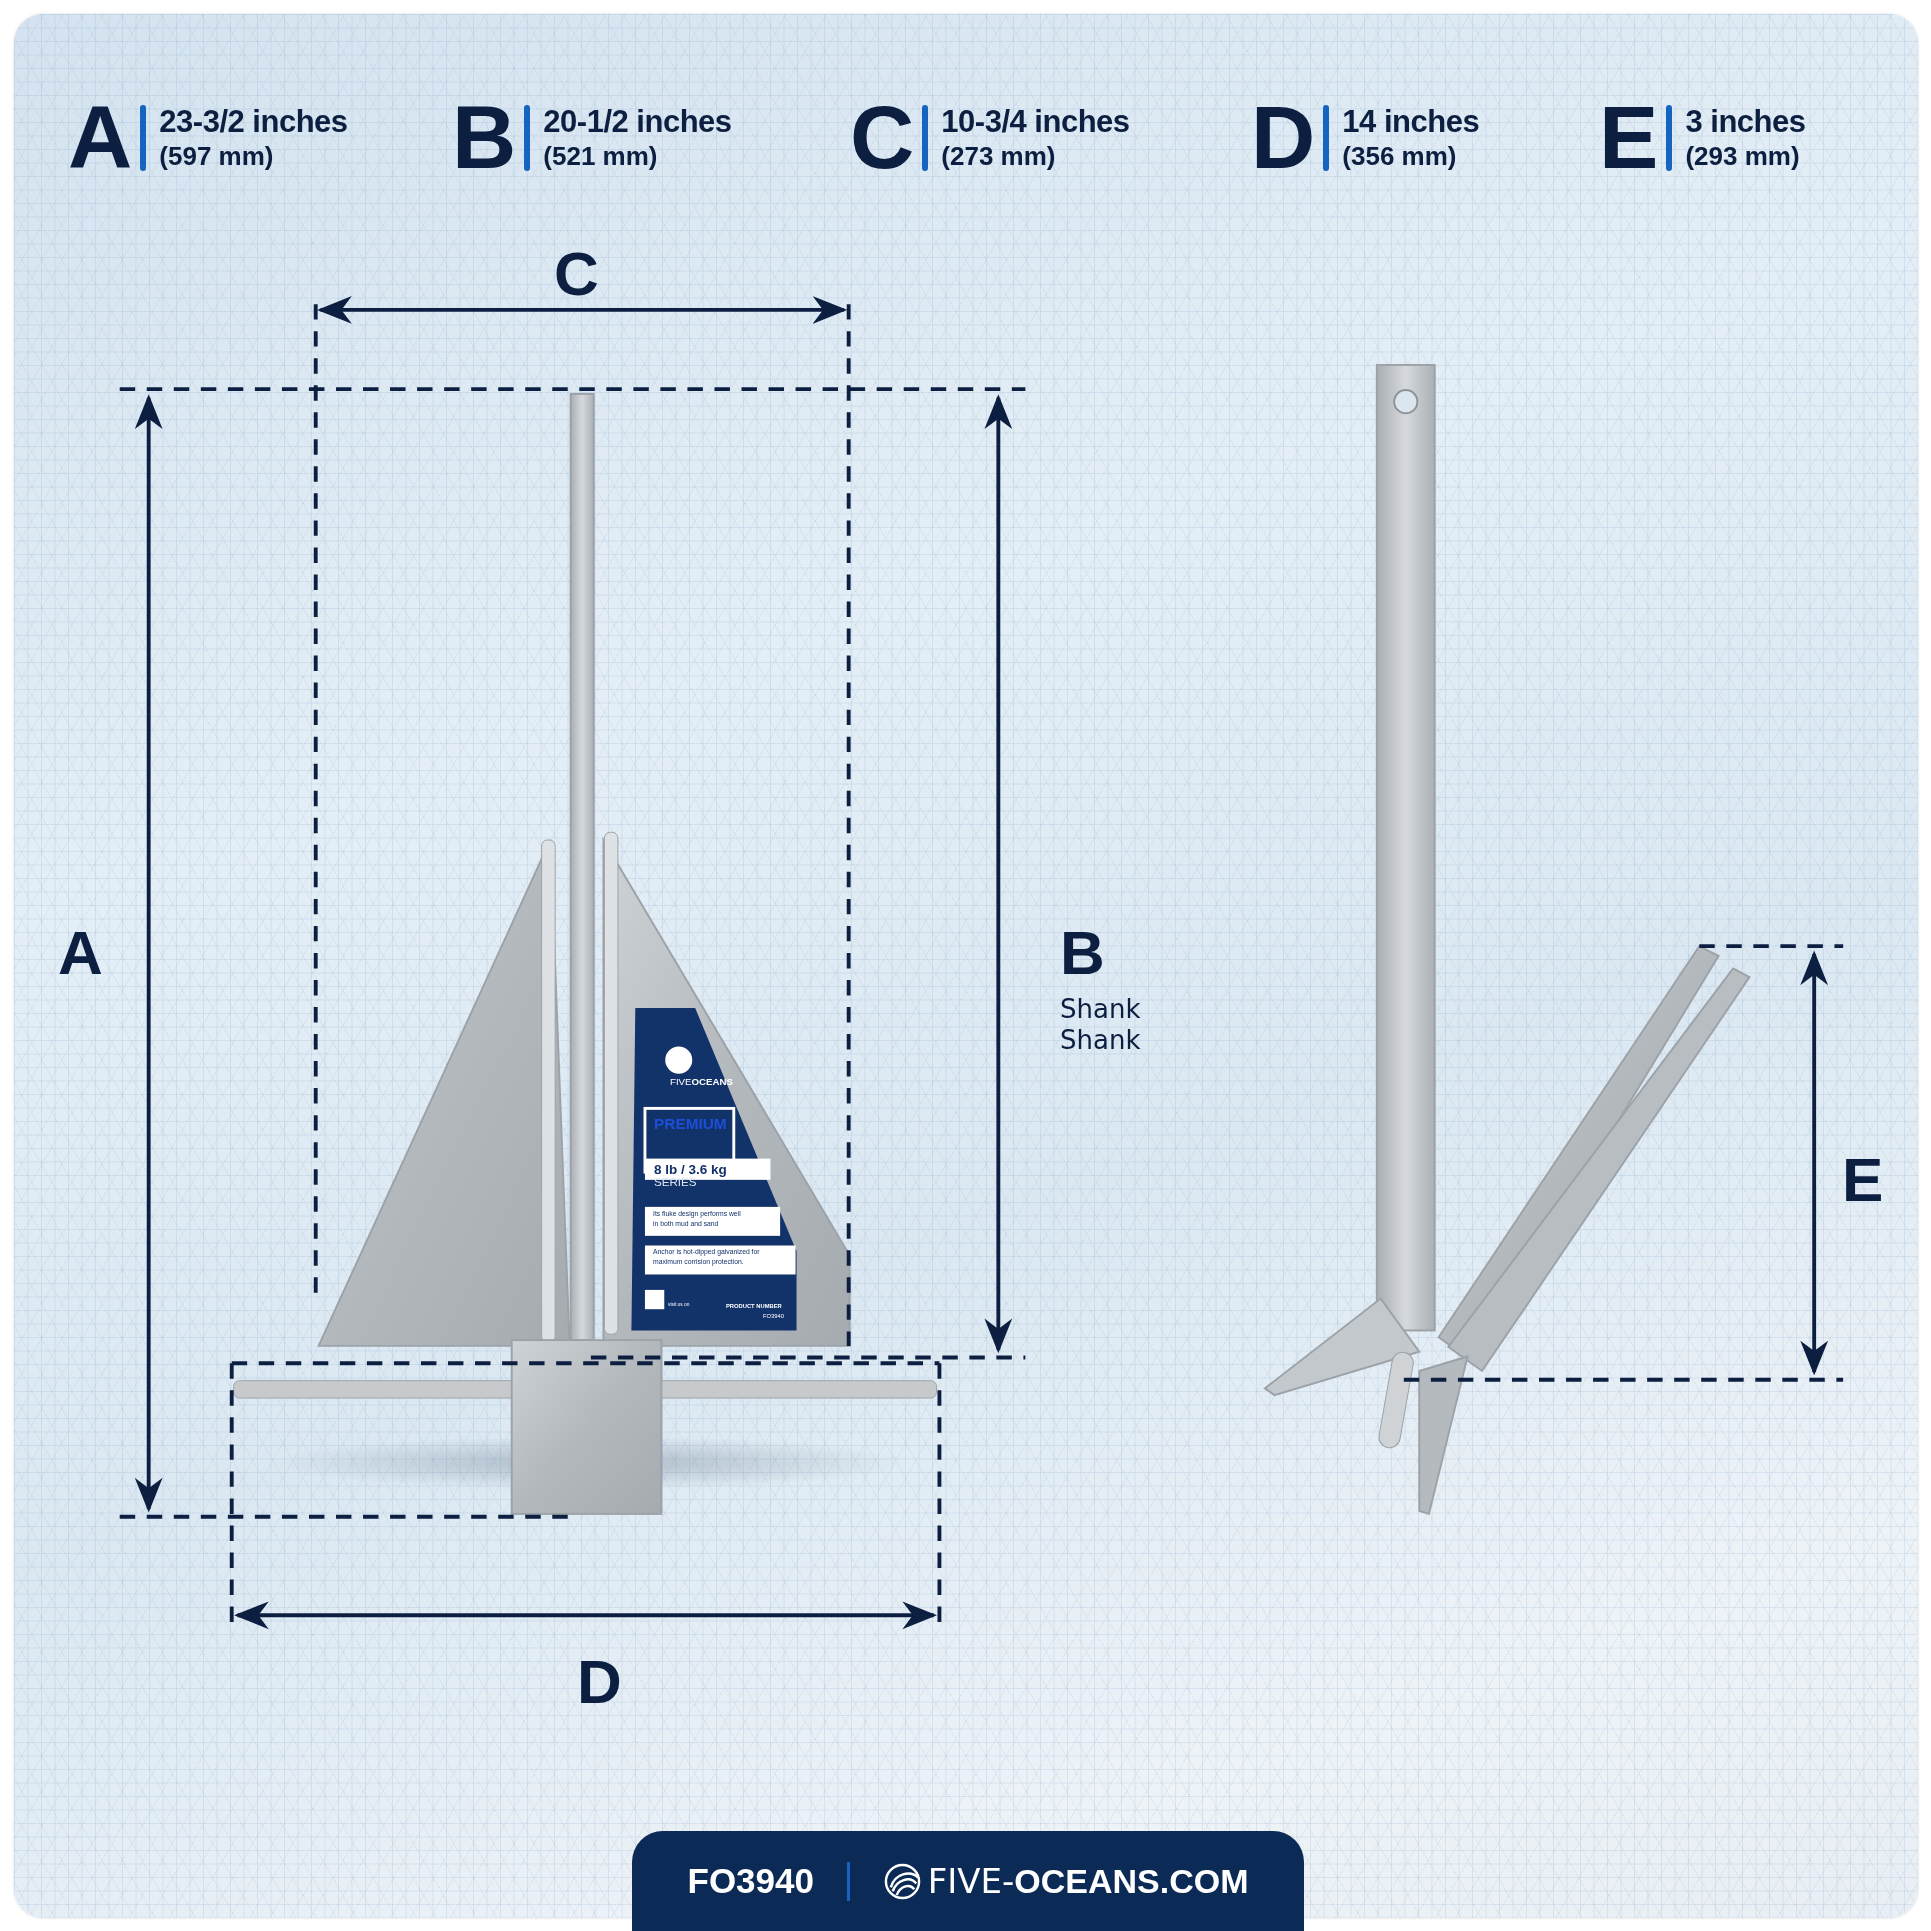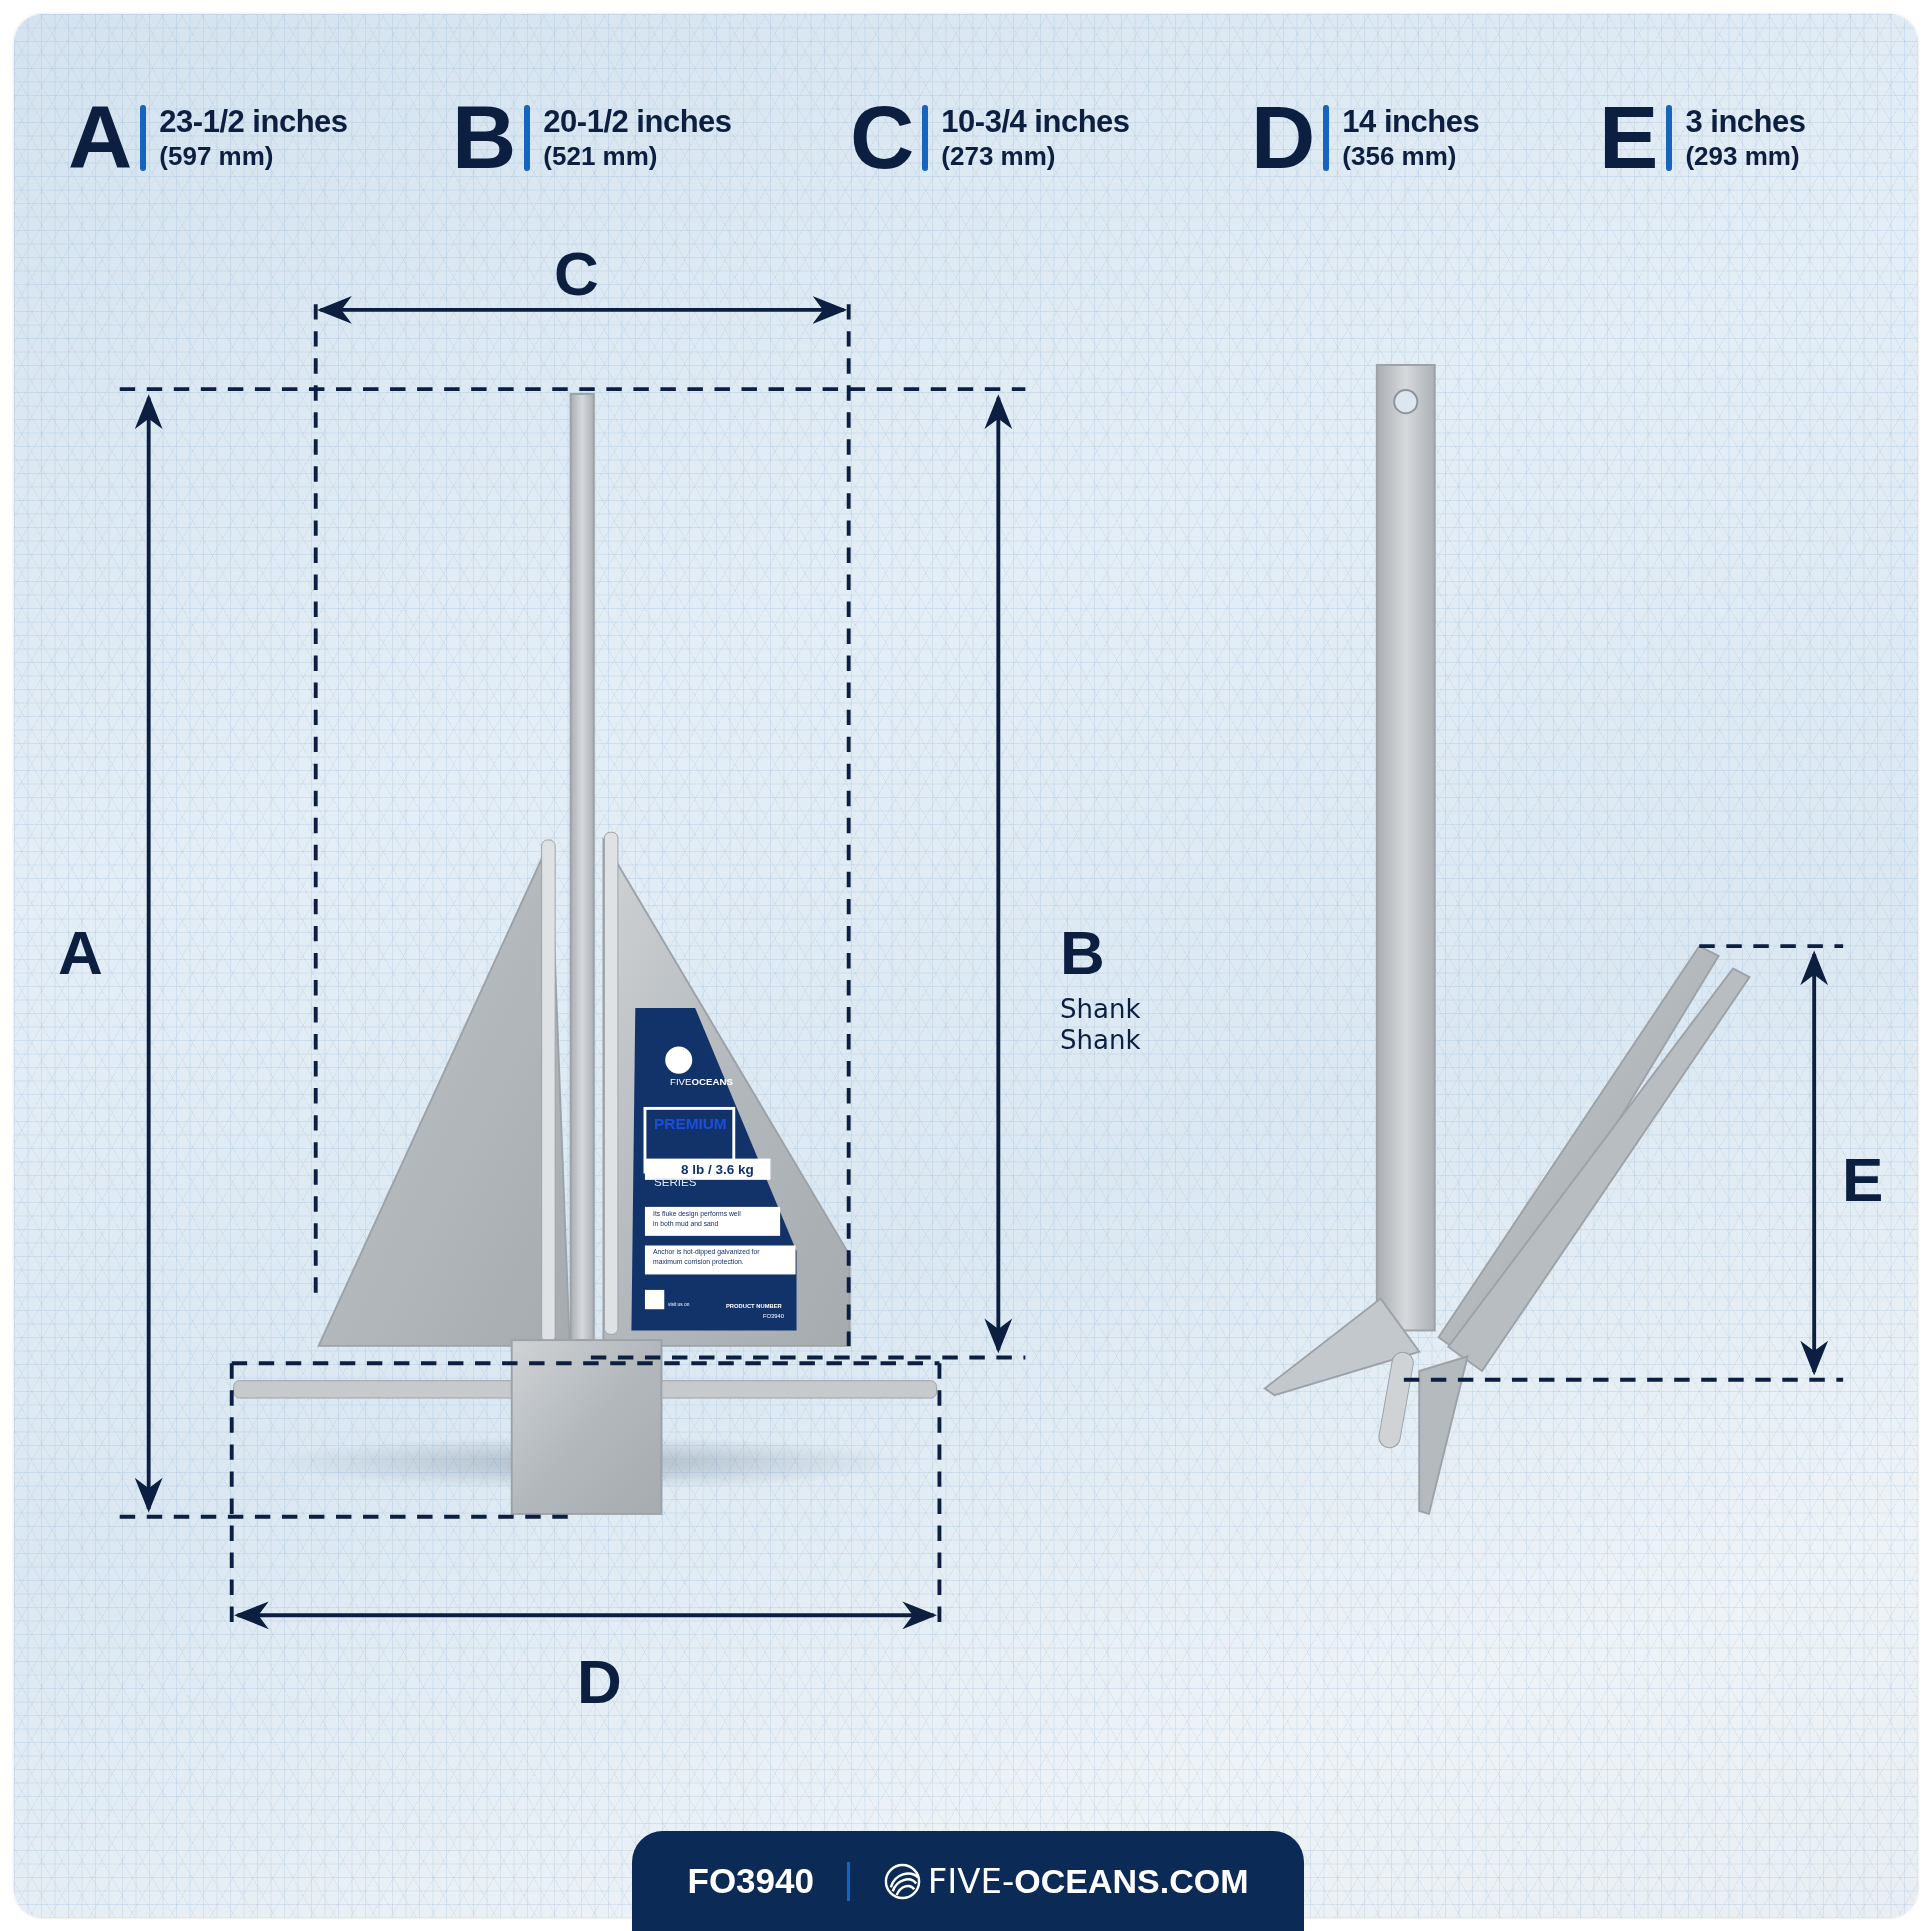--- a/index.html
+++ b/index.html
@@ -33,21 +33,21 @@
 
 <div class="card">
   <div class="grid"></div>
   <div class="hatch"></div>
 </div>
 
 <div class="spec" style="left:68px">
   <span class="letter">A</span>
   <span class="bar"></span>
   <span class="txt">
-      <span class="in">23-1/2 inches</span>
+      <span class="in">23-3/2 inches</span>
       <span class="mm">(597 mm)</span>
     </span>
 </div>
 <div class="spec" style="left:452px">
   <span class="letter">B</span>
   <span class="bar"></span>
   <span class="txt">
       <span class="in">20-1/2 inches</span>
       <span class="mm">(521 mm)</span>
     </span>
@@ -159,21 +159,21 @@
     <line x1="1760" y1="980" x2="1909" y2="980" stroke-dasharray="16 12"></line>
     <line x1="1454" y1="1429" x2="1909" y2="1429" stroke-dasharray="16 12"></line>
 
     <line x1="1879" y1="988" x2="1879" y2="1421" marker-start="url(#arr)" marker-end="url(#arr)"></line>
   </g>
 </svg>
 
 <div class="lc-text" style="left:670px;top:1076px;font-size:9.7px;color:#fff;"><span>FIVE</span><b>OCEANS</b></div>
 <div class="lc-text" style="left:654px;top:1115px;font-size:15.4px;font-weight:bold;color:#1d4ed8;">PREMIUM</div>
 <div class="lc-text" style="left:654px;top:1133px;font-size:11.6px;color:#dfe7f3;margin-top:42px;">SERIES</div>
-<div class="lc-text" style="left:654px;top:1162px;font-size:13.5px;font-weight:bold;color:#12326a;margin-left:27px;">8 lb / 3.6 kg</div>
+<div class="lc-text" style="left:654px;top:1162px;font-size:13.5px;font-weight:bold;color:#12326a;">8 lb / 3.6 kg</div>
 <div class="lc-text" style="left:653px;top:1209px;font-size:6.8px;line-height:9.7px;color:#12326a;">
     <div>Its fluke design performs well</div>
     <div>in both mud and sand</div>
   </div>
 <div class="lc-text" style="left:653px;top:1247px;font-size:6.8px;line-height:9.7px;color:#12326a;">
     <div>Anchor is hot-dipped galvanized for</div>
     <div>maximum corrision protection.</div>
   </div>
 <div class="lc-text" style="left:668px;top:1302px;font-size:4.8px;color:#fff;">visit us on</div>
 <div class="lc-text" style="left:726px;top:1303px;font-size:5.8px;font-weight:bold;color:#fff;">PRODUCT NUMBER</div>

